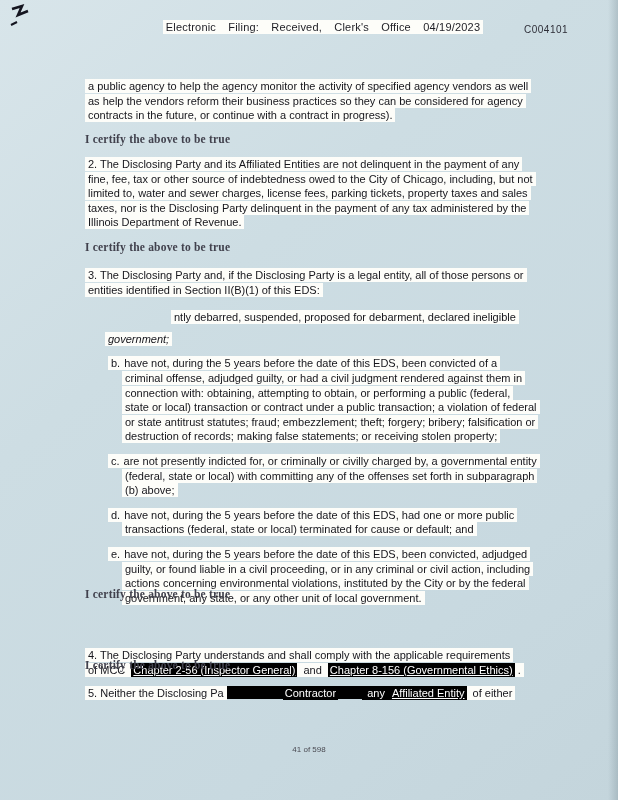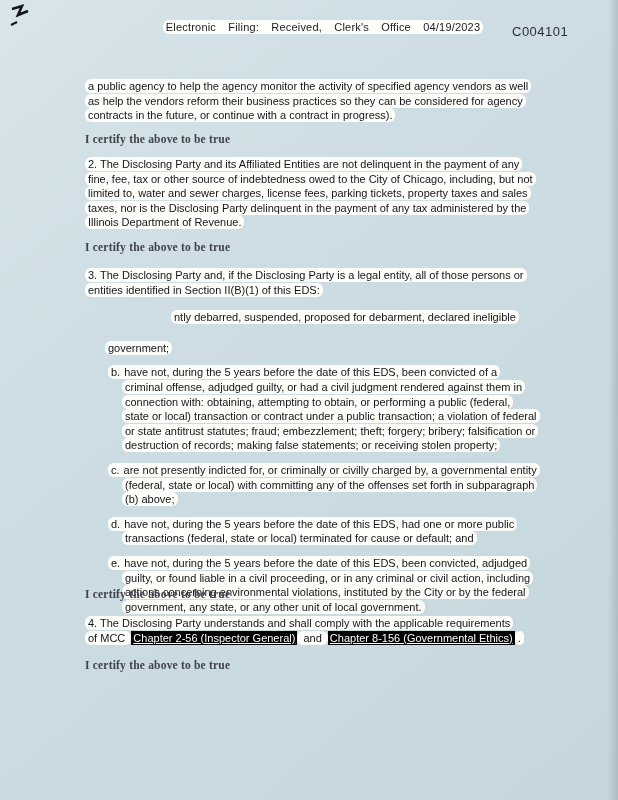--- a/index.html
+++ b/index.html
@@ -13,45 +13,44 @@
   .page::after{ 
     content:""; position:absolute; top:0; right:0; width:10px; height:100%;
     background:linear-gradient(to left, rgba(90,110,120,.25), rgba(90,110,120,0));
     pointer-events:none;
   }
 
   .hl{
     background:#fdfdf9;
     -webkit-box-decoration-break:clone; box-decoration-break:clone;
     padding:1px 3px;
-    border-radius:6px;
   }
 
   .body-text{ font-size:11px; line-height:14.6px; color:#15151b; }
   .abs{ position:absolute; }
 
   .header-line{
     left:0; right:0; top:21px; text-align:center;
     font-size:11px; color:#1d1d24; word-spacing:9px; letter-spacing:.2px;
     transform:translateX(14px);
   }
-  .doc-code{ top:24px; left:512px; font-size:13px; color:#2e2e38; letter-spacing:.5px; }
+  .doc-code{ top:24px; left:524px; font-size:10px; color:#2e2e38; letter-spacing:.5px; }
 
   .certify{
     font-family:"Liberation Serif", serif;
     font-size:11.5px; color:#41414d; letter-spacing:.2px;font-weight:bold;
   }
 
   .para{ left:85px; width:452px; }
 
   
   .list{ margin-top:13px; padding-left:10px; }
   .item-a-l1{ display:block; margin-left:76px; }
   .item-a-l2{ display:block; margin-left:22px; margin-top:0.5px; }
-  .item-a-l3{ display:block; margin-left:10px; margin-top:16px; }
+  .item-a-l3{ display:block; margin-left:10px; margin-top:7px;font-style:italic; }
   .li{ margin-top:10px; padding-left:27px; text-indent:-14px; }
   .li .lbl{ margin-right:4px; }
 
   
   .inv{ background:#000; color:#fff; padding:1px 2px; }
   .inv.u{ text-decoration:underline; }
   .blk{ display:inline-block; background:#000; height:13px; vertical-align:-2px; }
   .w56{ width:56px; } .w24{ width:24px; } .w48{ width:48px; }
 
   .footer-num{ left:0; right:0; top:745px; text-align:center; font-size:8px; color:#4a4a52; }
@@ -110,26 +109,30 @@
       </div>
 
       <div class="li">
         <span class="hl"><span class="lbl">e.</span><span>have not, during the 5 years before the date of this EDS, been convicted, adjudged guilty, or found liable in a civil proceeding, or in any criminal or civil action, including actions concerning environmental violations, instituted by the City or by the federal government, any state, or any other unit of local government.</span></span>
       </div>
     </div>
   </div>
 
   <div class="abs certify" style="left:85px; top:588px;">I certify the above to be true</div>
 
-  <div class="abs para body-text" style="top:616px;">
+  <div class="abs para body-text" style="top:648px;">
     <div><span class="hl">4. The Disclosing Party understands and shall comply with the applicable requirements</span></div>
     <div>
       <span class="hl">of MCC </span><span class="inv u">Chapter 2-56 (Inspector General)</span><span class="hl"> and </span><span class="inv u">Chapter 8-156 (Governmental Ethics)</span><span class="hl">.</span>
     </div>
   </div>
 
   <div class="abs certify" style="left:85px; top:659px;">I certify the above to be true</div>
 
   <div class="abs para body-text" style="top:686px;">
+    <div>
+      <span class="hl">5. Neither the Disclosing Pa</span><span class="blk w56"></span><span class="inv">Contractor</span><span class="blk w24"></span><span class="inv"> any </span><span class="inv u">Affiliated Entity</span><span class="hl"> of either</span>
+    </div>
   </div>
 
+  <div class="abs footer-num">41 of 598</div>
 
 </div>
 
 </body></html>

